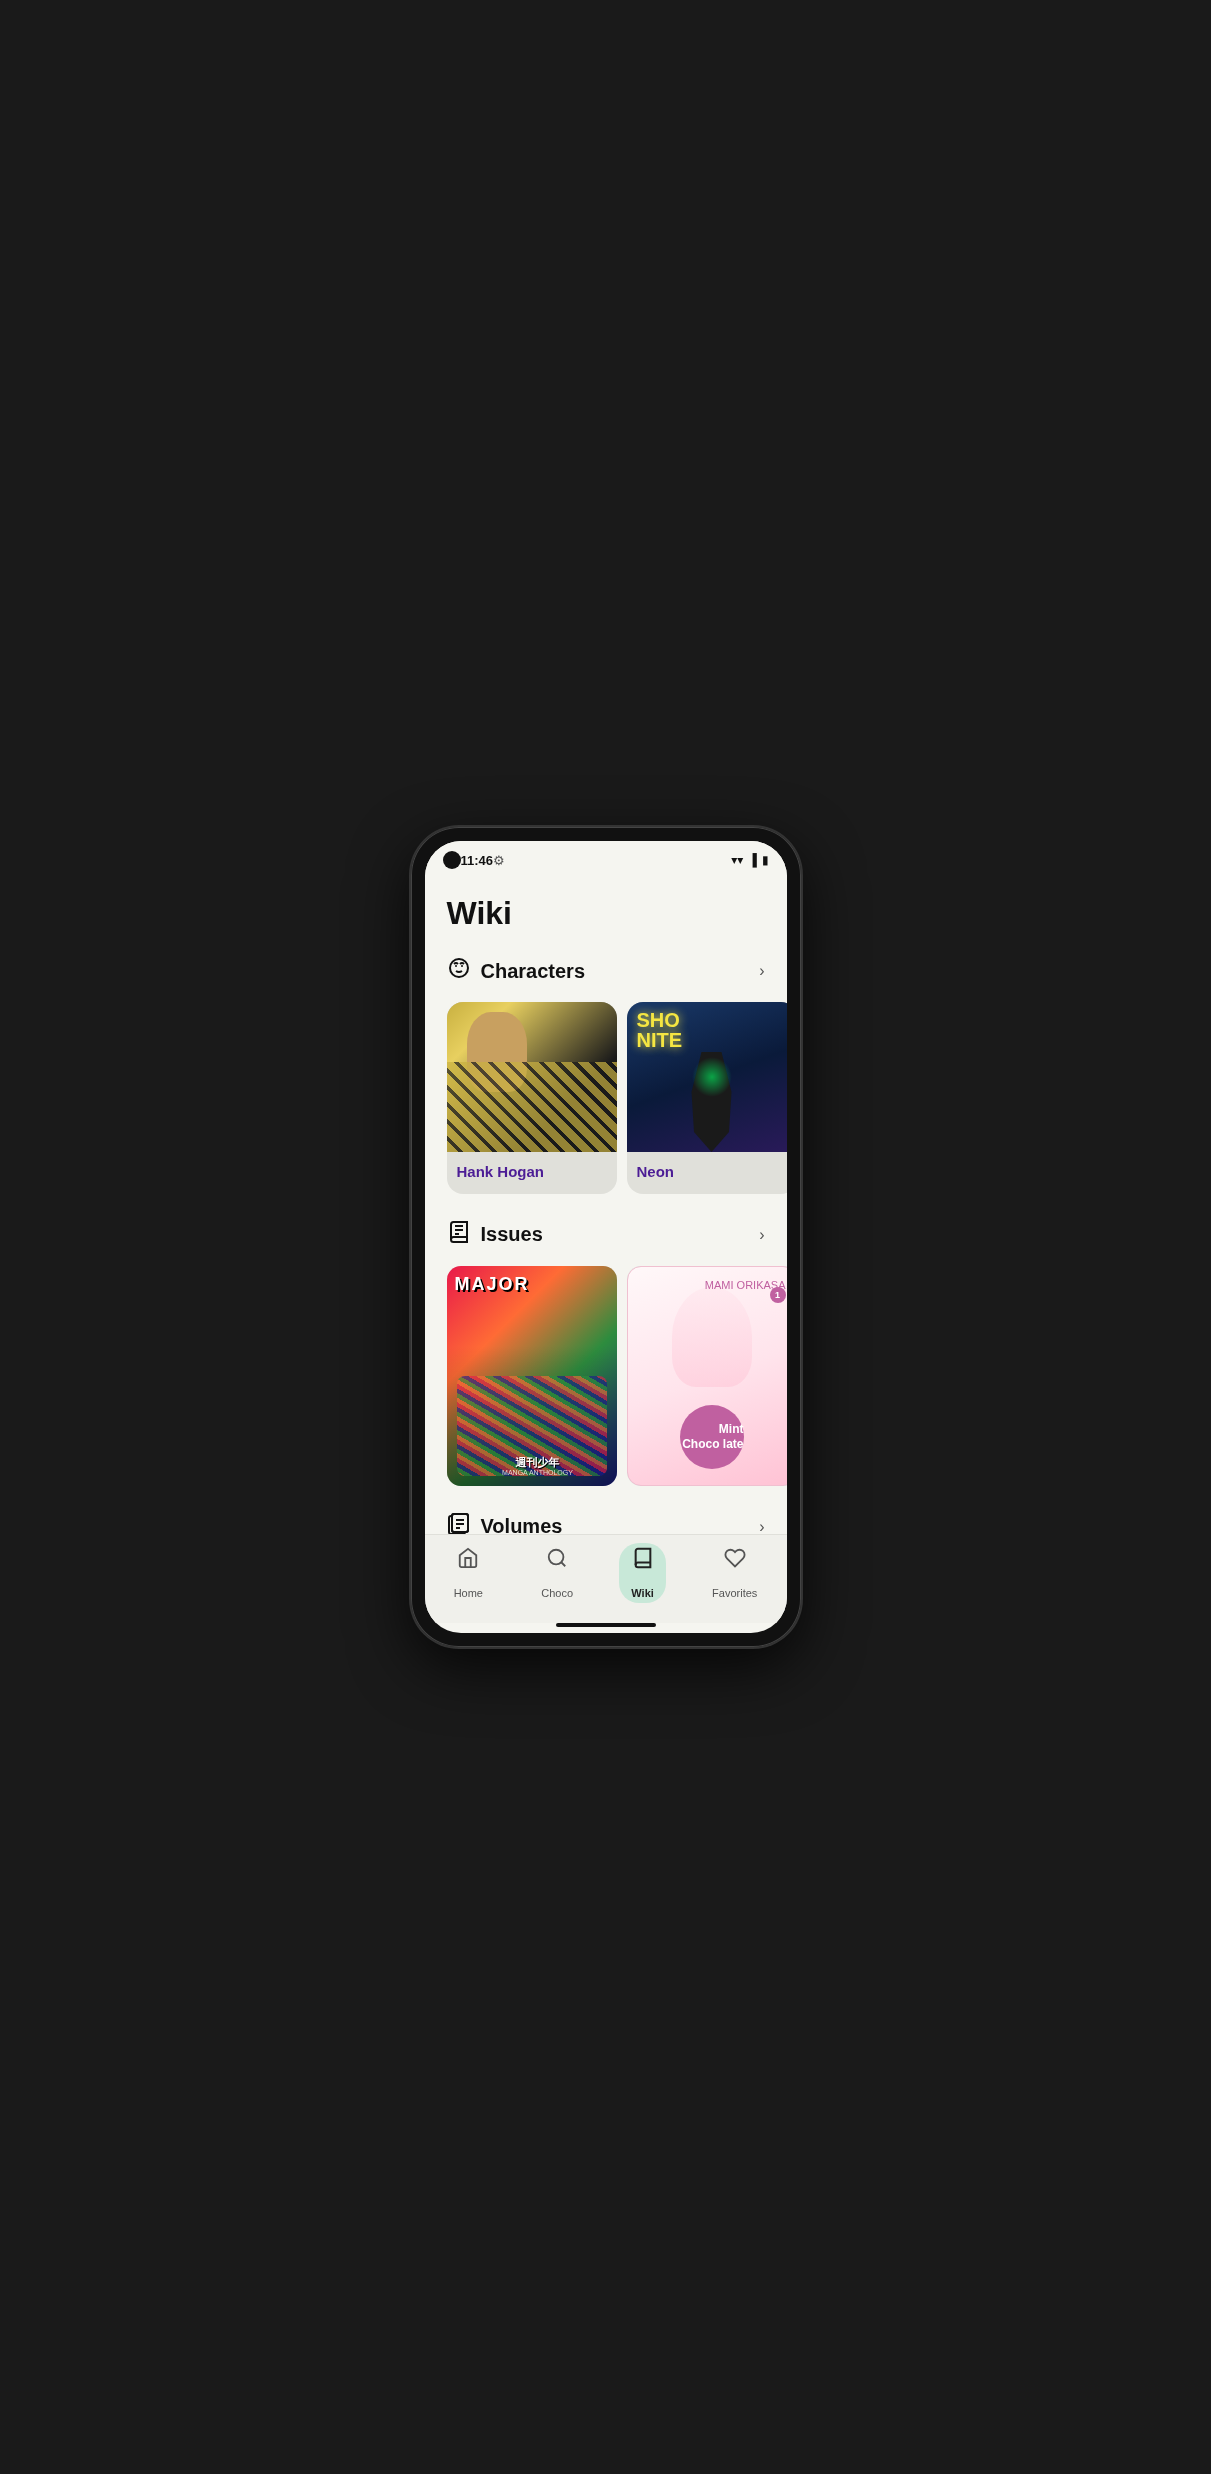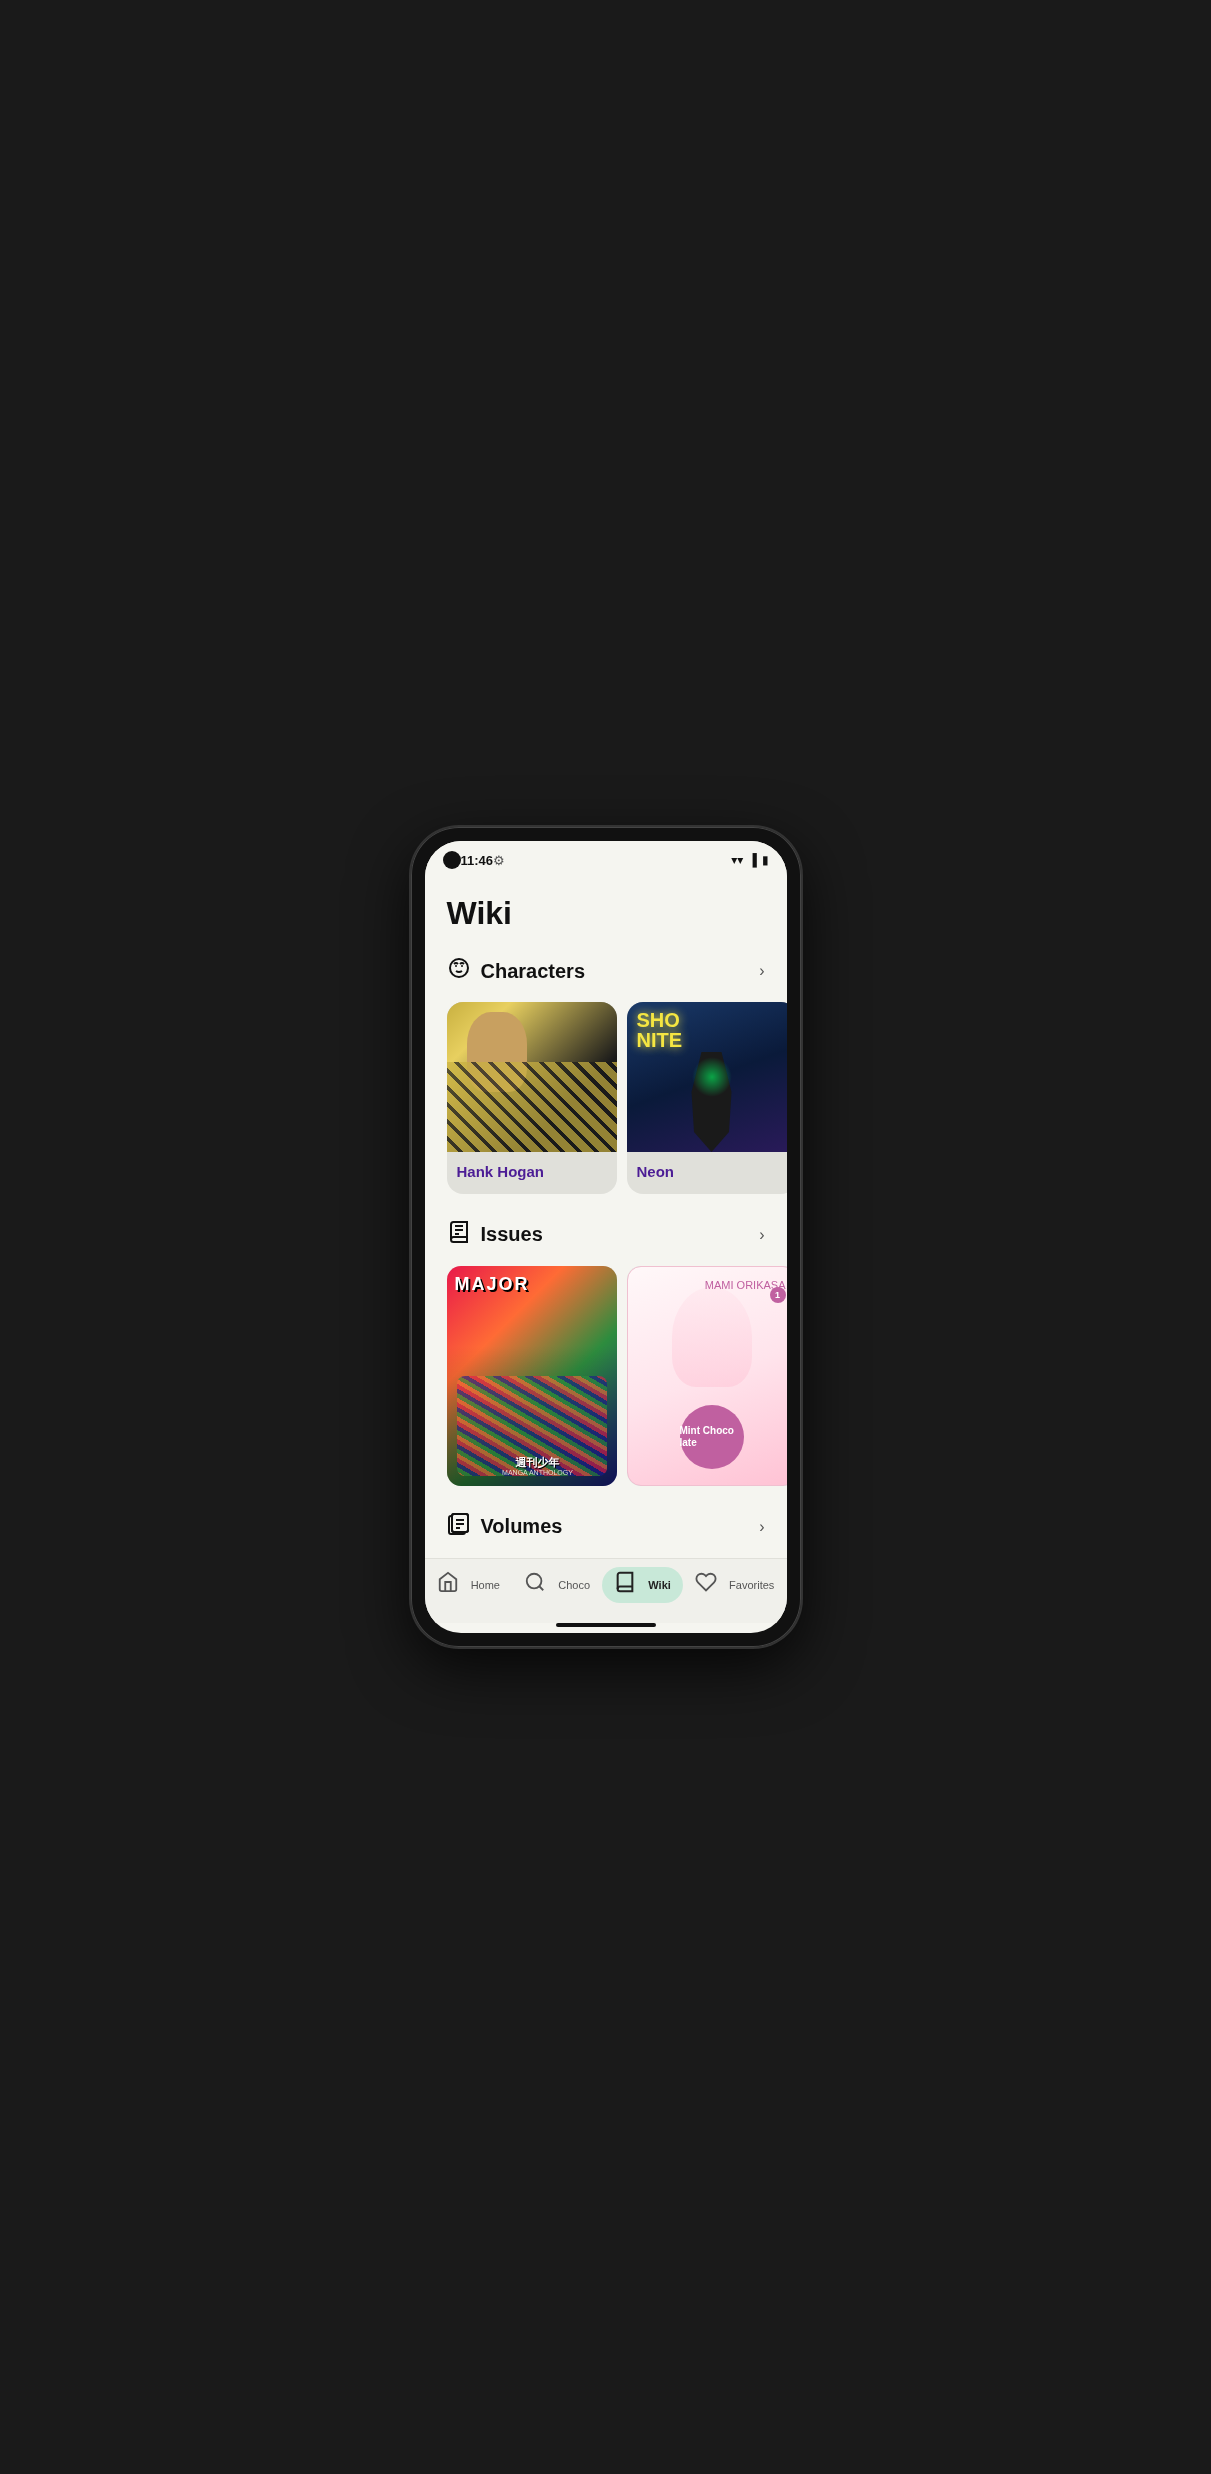--- a/index.html
+++ b/index.html
@@ -257,24 +257,24 @@
     }
 
     .cover-mint-label {
       background: #c060a0;
       border-radius: 50%;
       width: 64px;
       height: 64px;
       display: flex;
       align-items: center;
       justify-content: center;
-      font-size: 10px;
+      font-size: 12px;
       font-weight: 800;
       color: #fff;
-      text-align: left;
+      text-align: right;
       line-height: 1.2;
       z-index: 1;
       margin-bottom: 6px;
     }
 
     
     .char-hank {
       background: linear-gradient(135deg, #c8b040 0%, #e8d060 20%, #1a1a1a 70%);
       width: 100%;
       height: 100%;
@@ -357,20 +357,21 @@
       border-top: 1px solid #e0e0da;
       display: flex;
       align-items: center;
       justify-content: space-around;
       padding: 8px 0 20px;
       flex-shrink: 0;
     }
 
     .nav-item {
       display: flex;
+      flex-direction: column;
       align-items: center;
       gap: 12px;
       cursor: pointer;
       padding: 4px 12px;
       border-radius: 20px;
     }
 
     .nav-item.active {
       background: #c8e8d8;
     }

